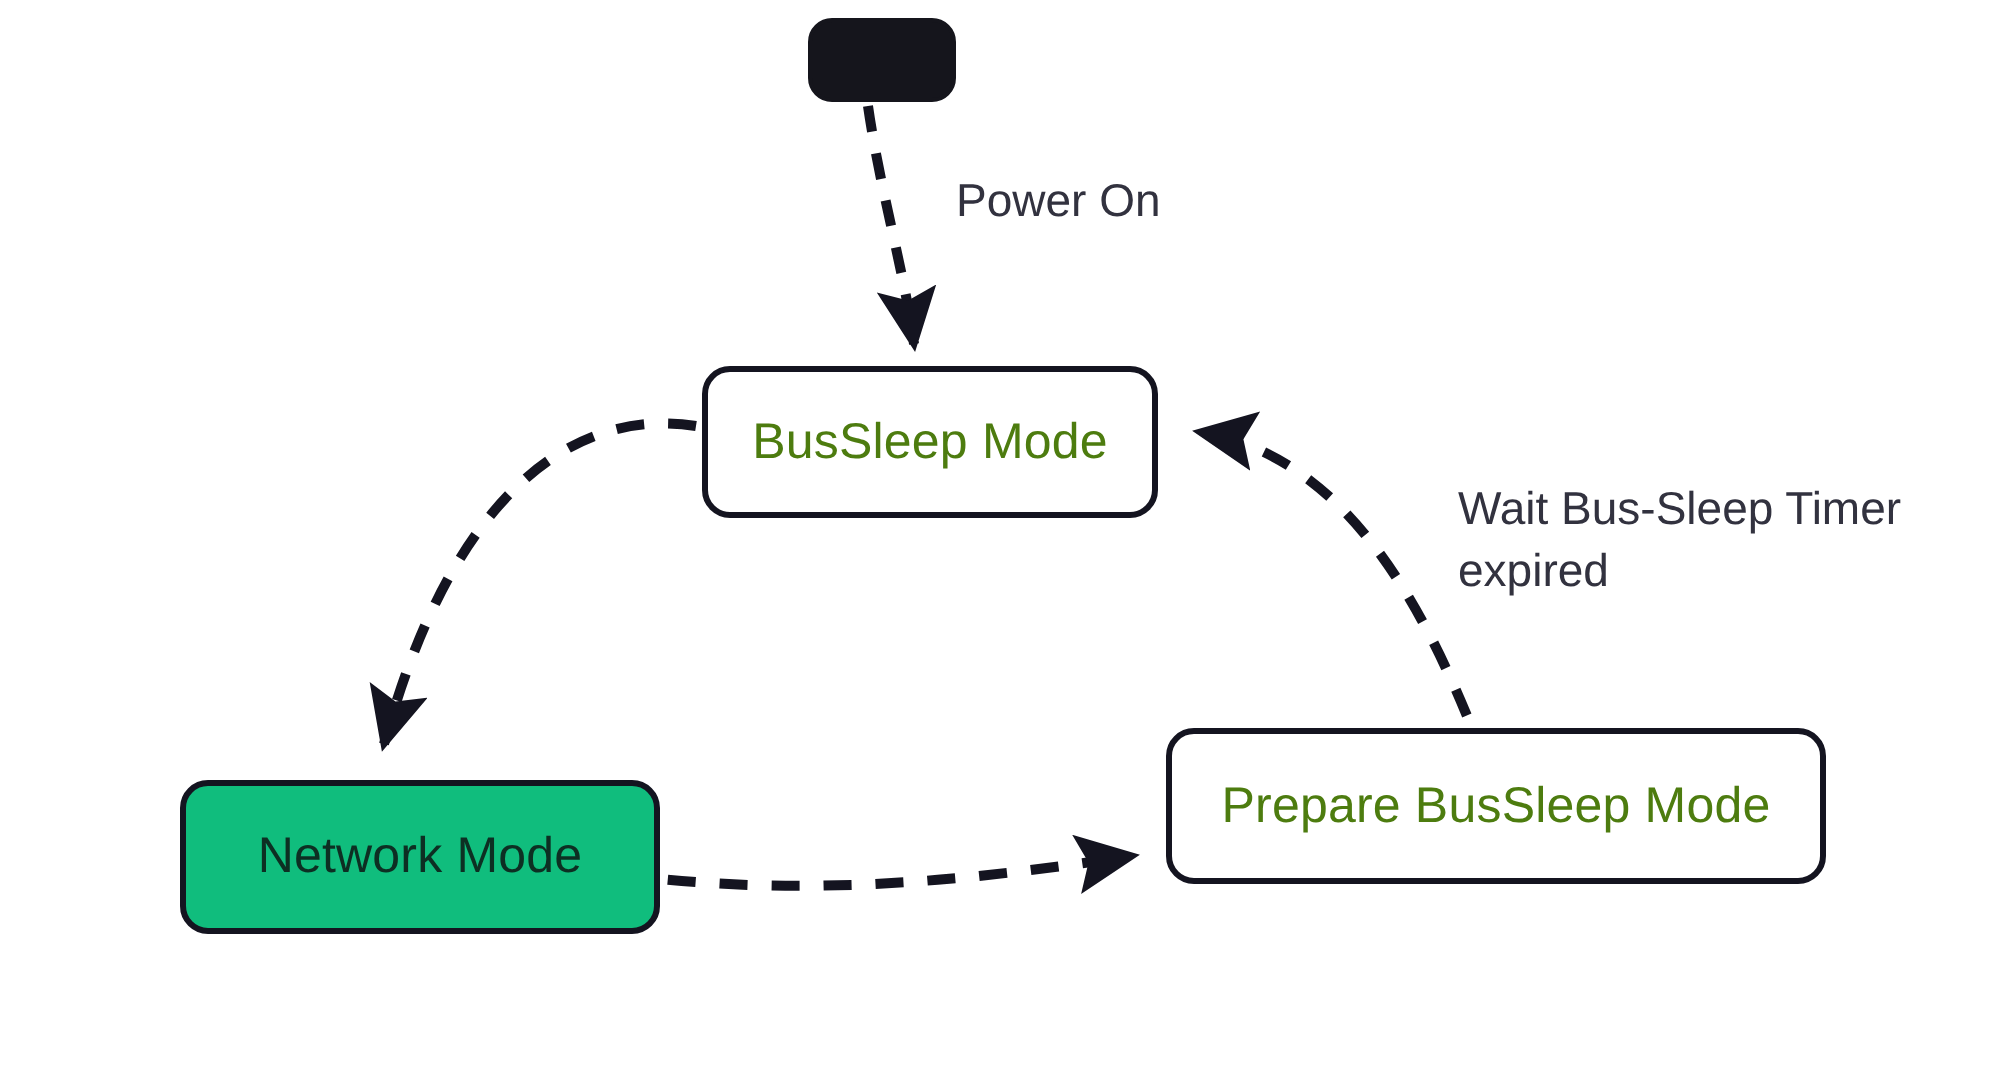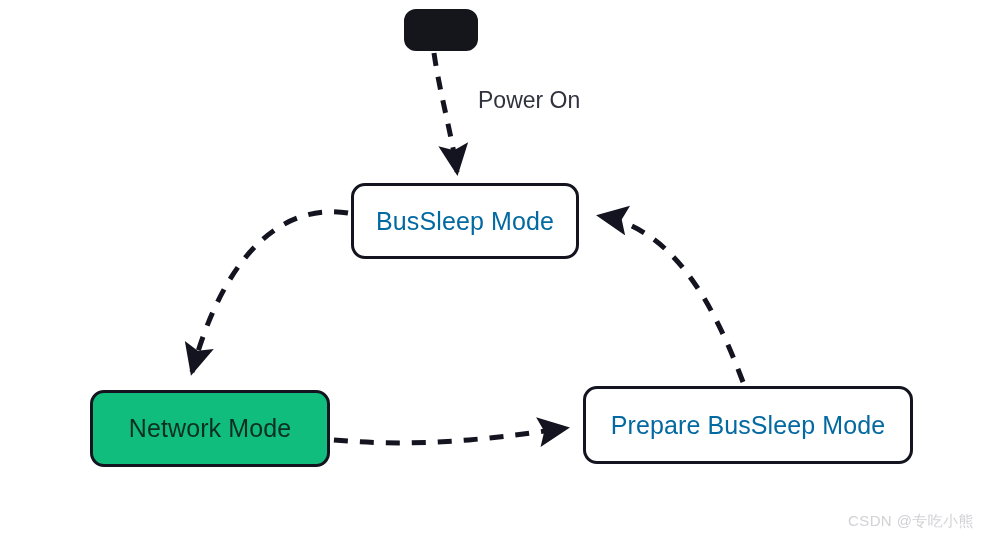--- a/index.html
+++ b/index.html
@@ -38,21 +38,21 @@
   .node {
     position: absolute;
     z-index: 2;
     box-sizing: border-box;
     display: flex;
     align-items: center;
     justify-content: center;
     border: 3px solid #141420;
     border-radius: 14px;
     background: #ffffff;
-    color: #0369a1;
+    color: #4d7c0f;
     font-size: 25px;
     font-weight: 400;
     letter-spacing: 0.1px;
     white-space: nowrap;
   }
 
   .node-start {
     left: 404px;
     top: 9px;
     width: 74px;
@@ -74,21 +74,21 @@
     top: 390px;
     width: 240px;
     height: 77px;
     background: #10bd7d;
     color: #0d2f23;
     margin-left: 27px;
   }
 
   .node-prepare {
     left: 583px;
-    top: 386px;
+    top: 364px;
     width: 330px;
     height: 78px;
   }
 
   
   .edge-label {
     position: absolute;
     z-index: 3;
     color: #32323f;
     font-size: 23px;
@@ -139,16 +139,17 @@
   <div class="node node-bussleep">BusSleep Mode</div>
 
   <div class="node node-network">Network Mode</div>
 
   <div class="node node-prepare">Prepare BusSleep Mode</div>
 
   <div class="edge-label label-power-on">Power On</div>
 
 
 
+  <div class="edge-label label-wait-bus">Wait Bus-Sleep Timer
+expired</div>
 
-  <div class="watermark">CSDN @专吃小熊</div>
 
 </div>
 
 </body></html>

